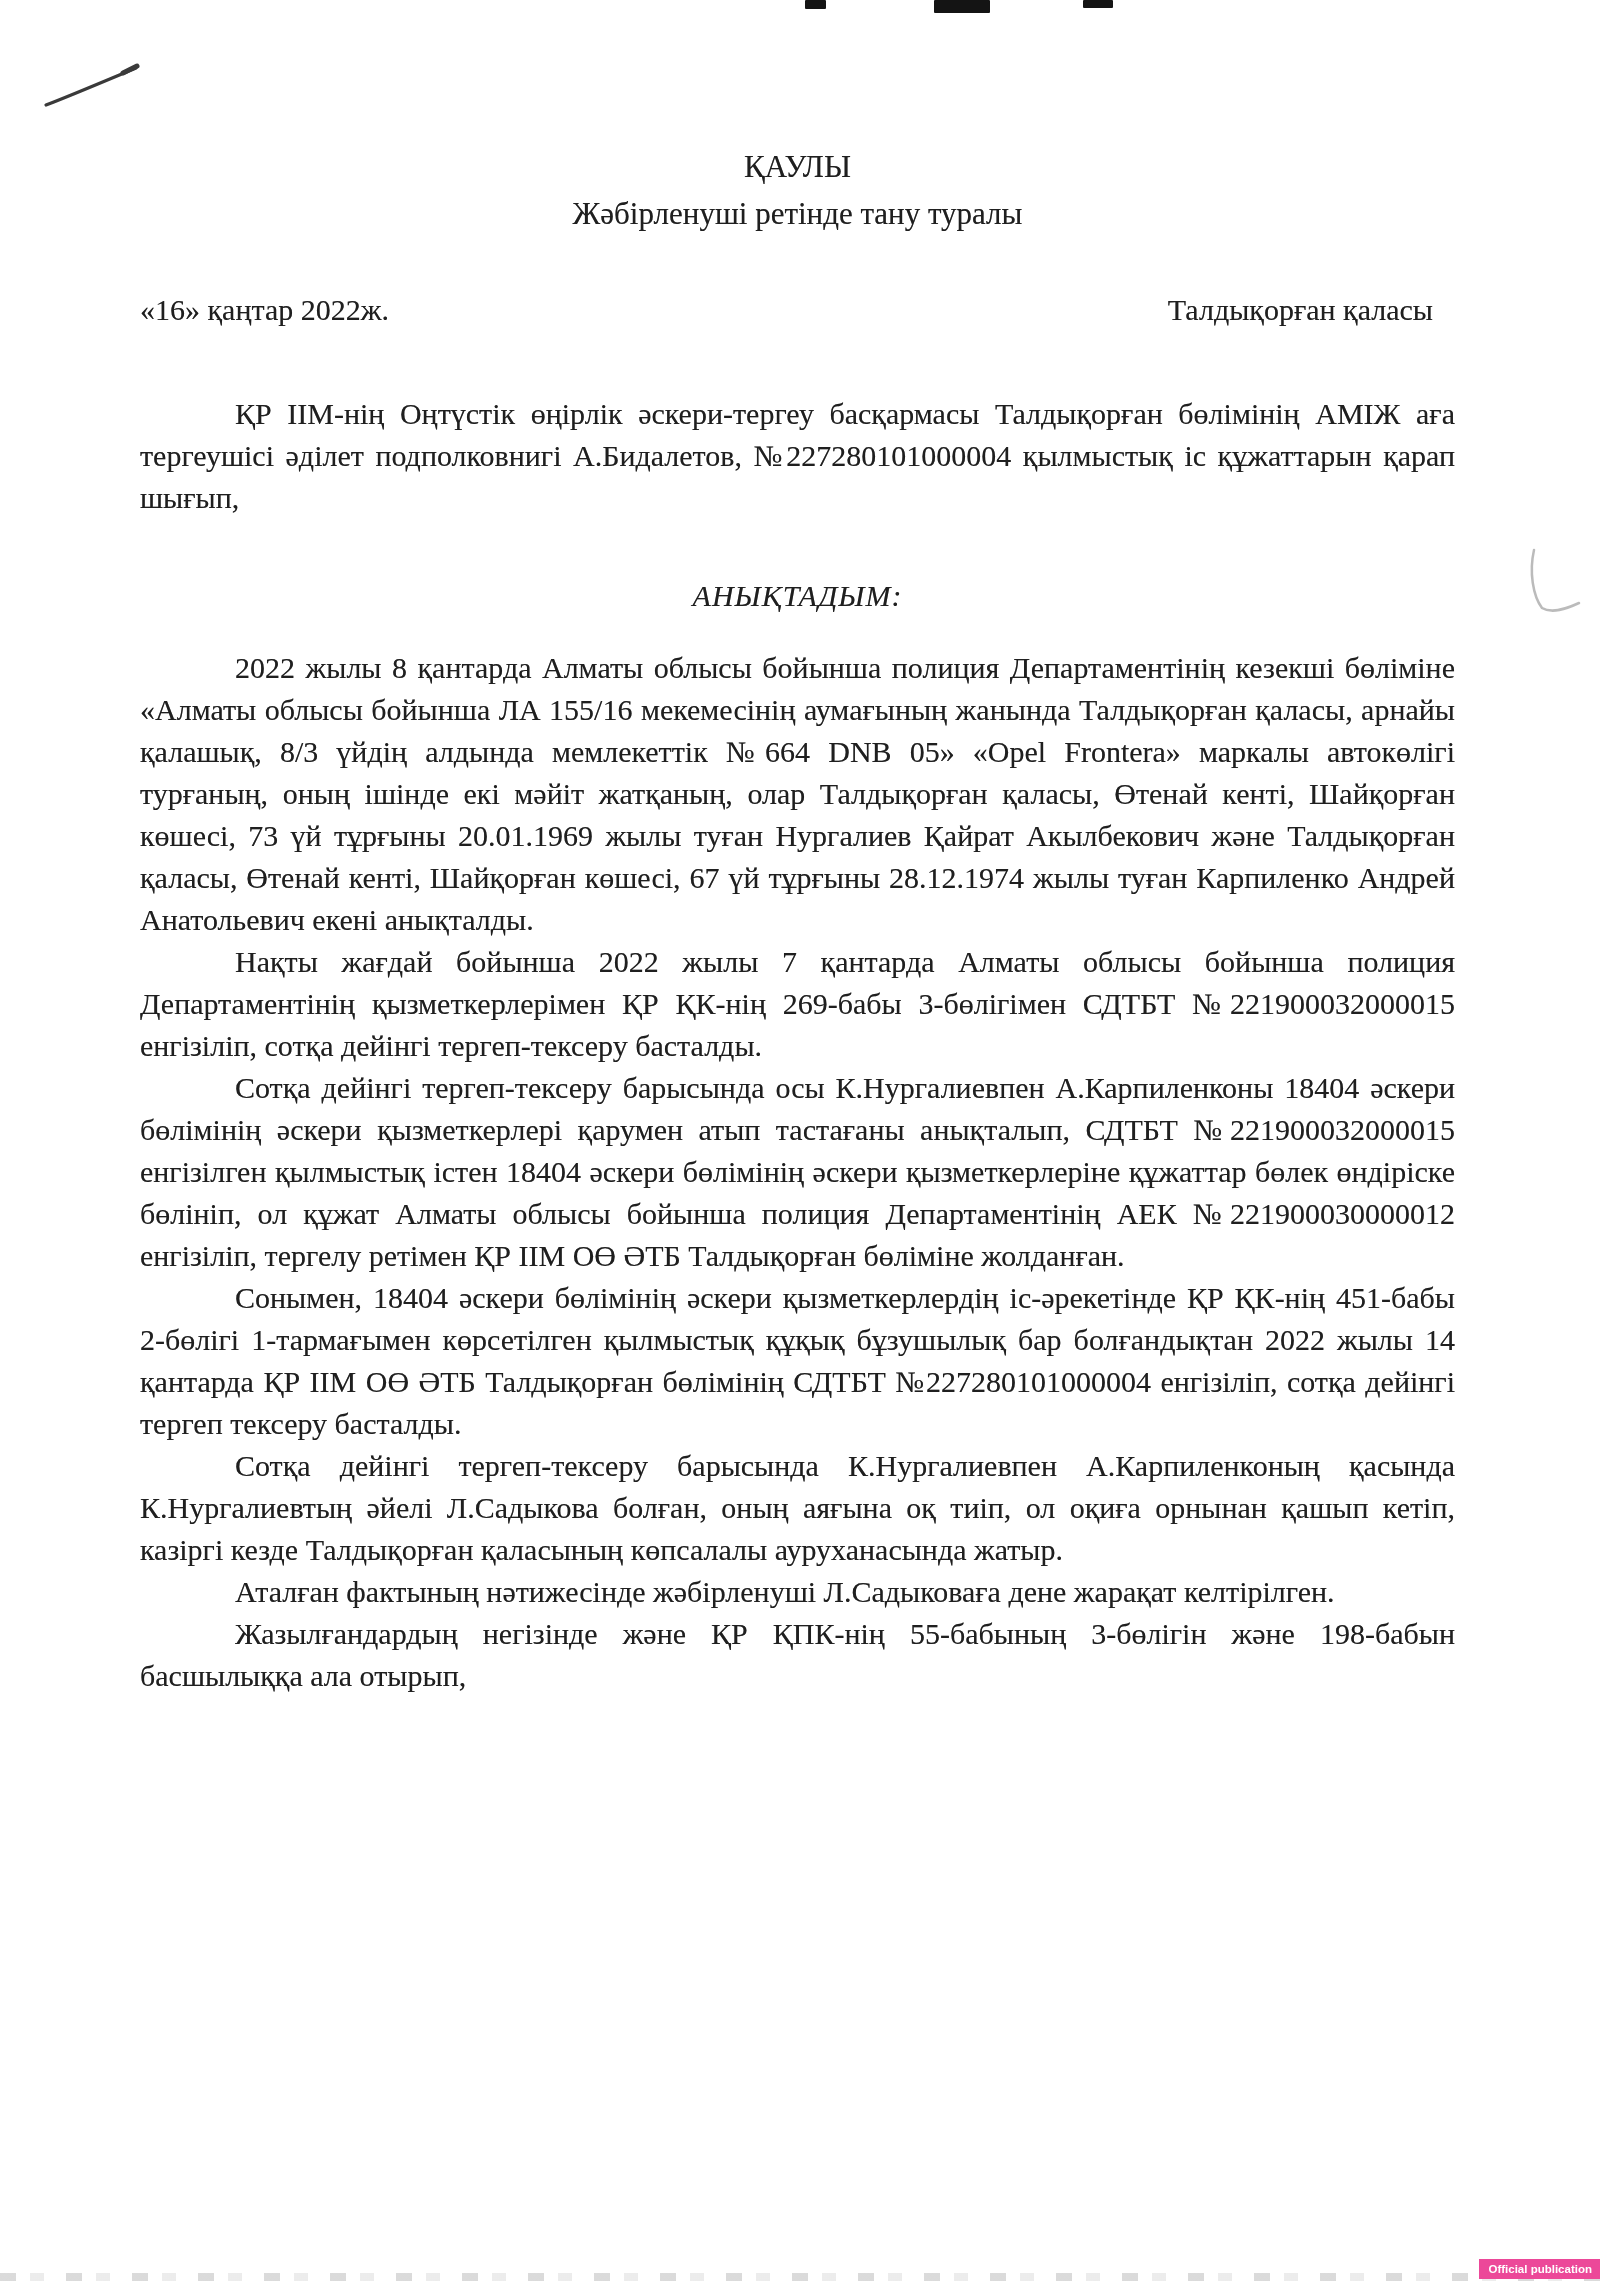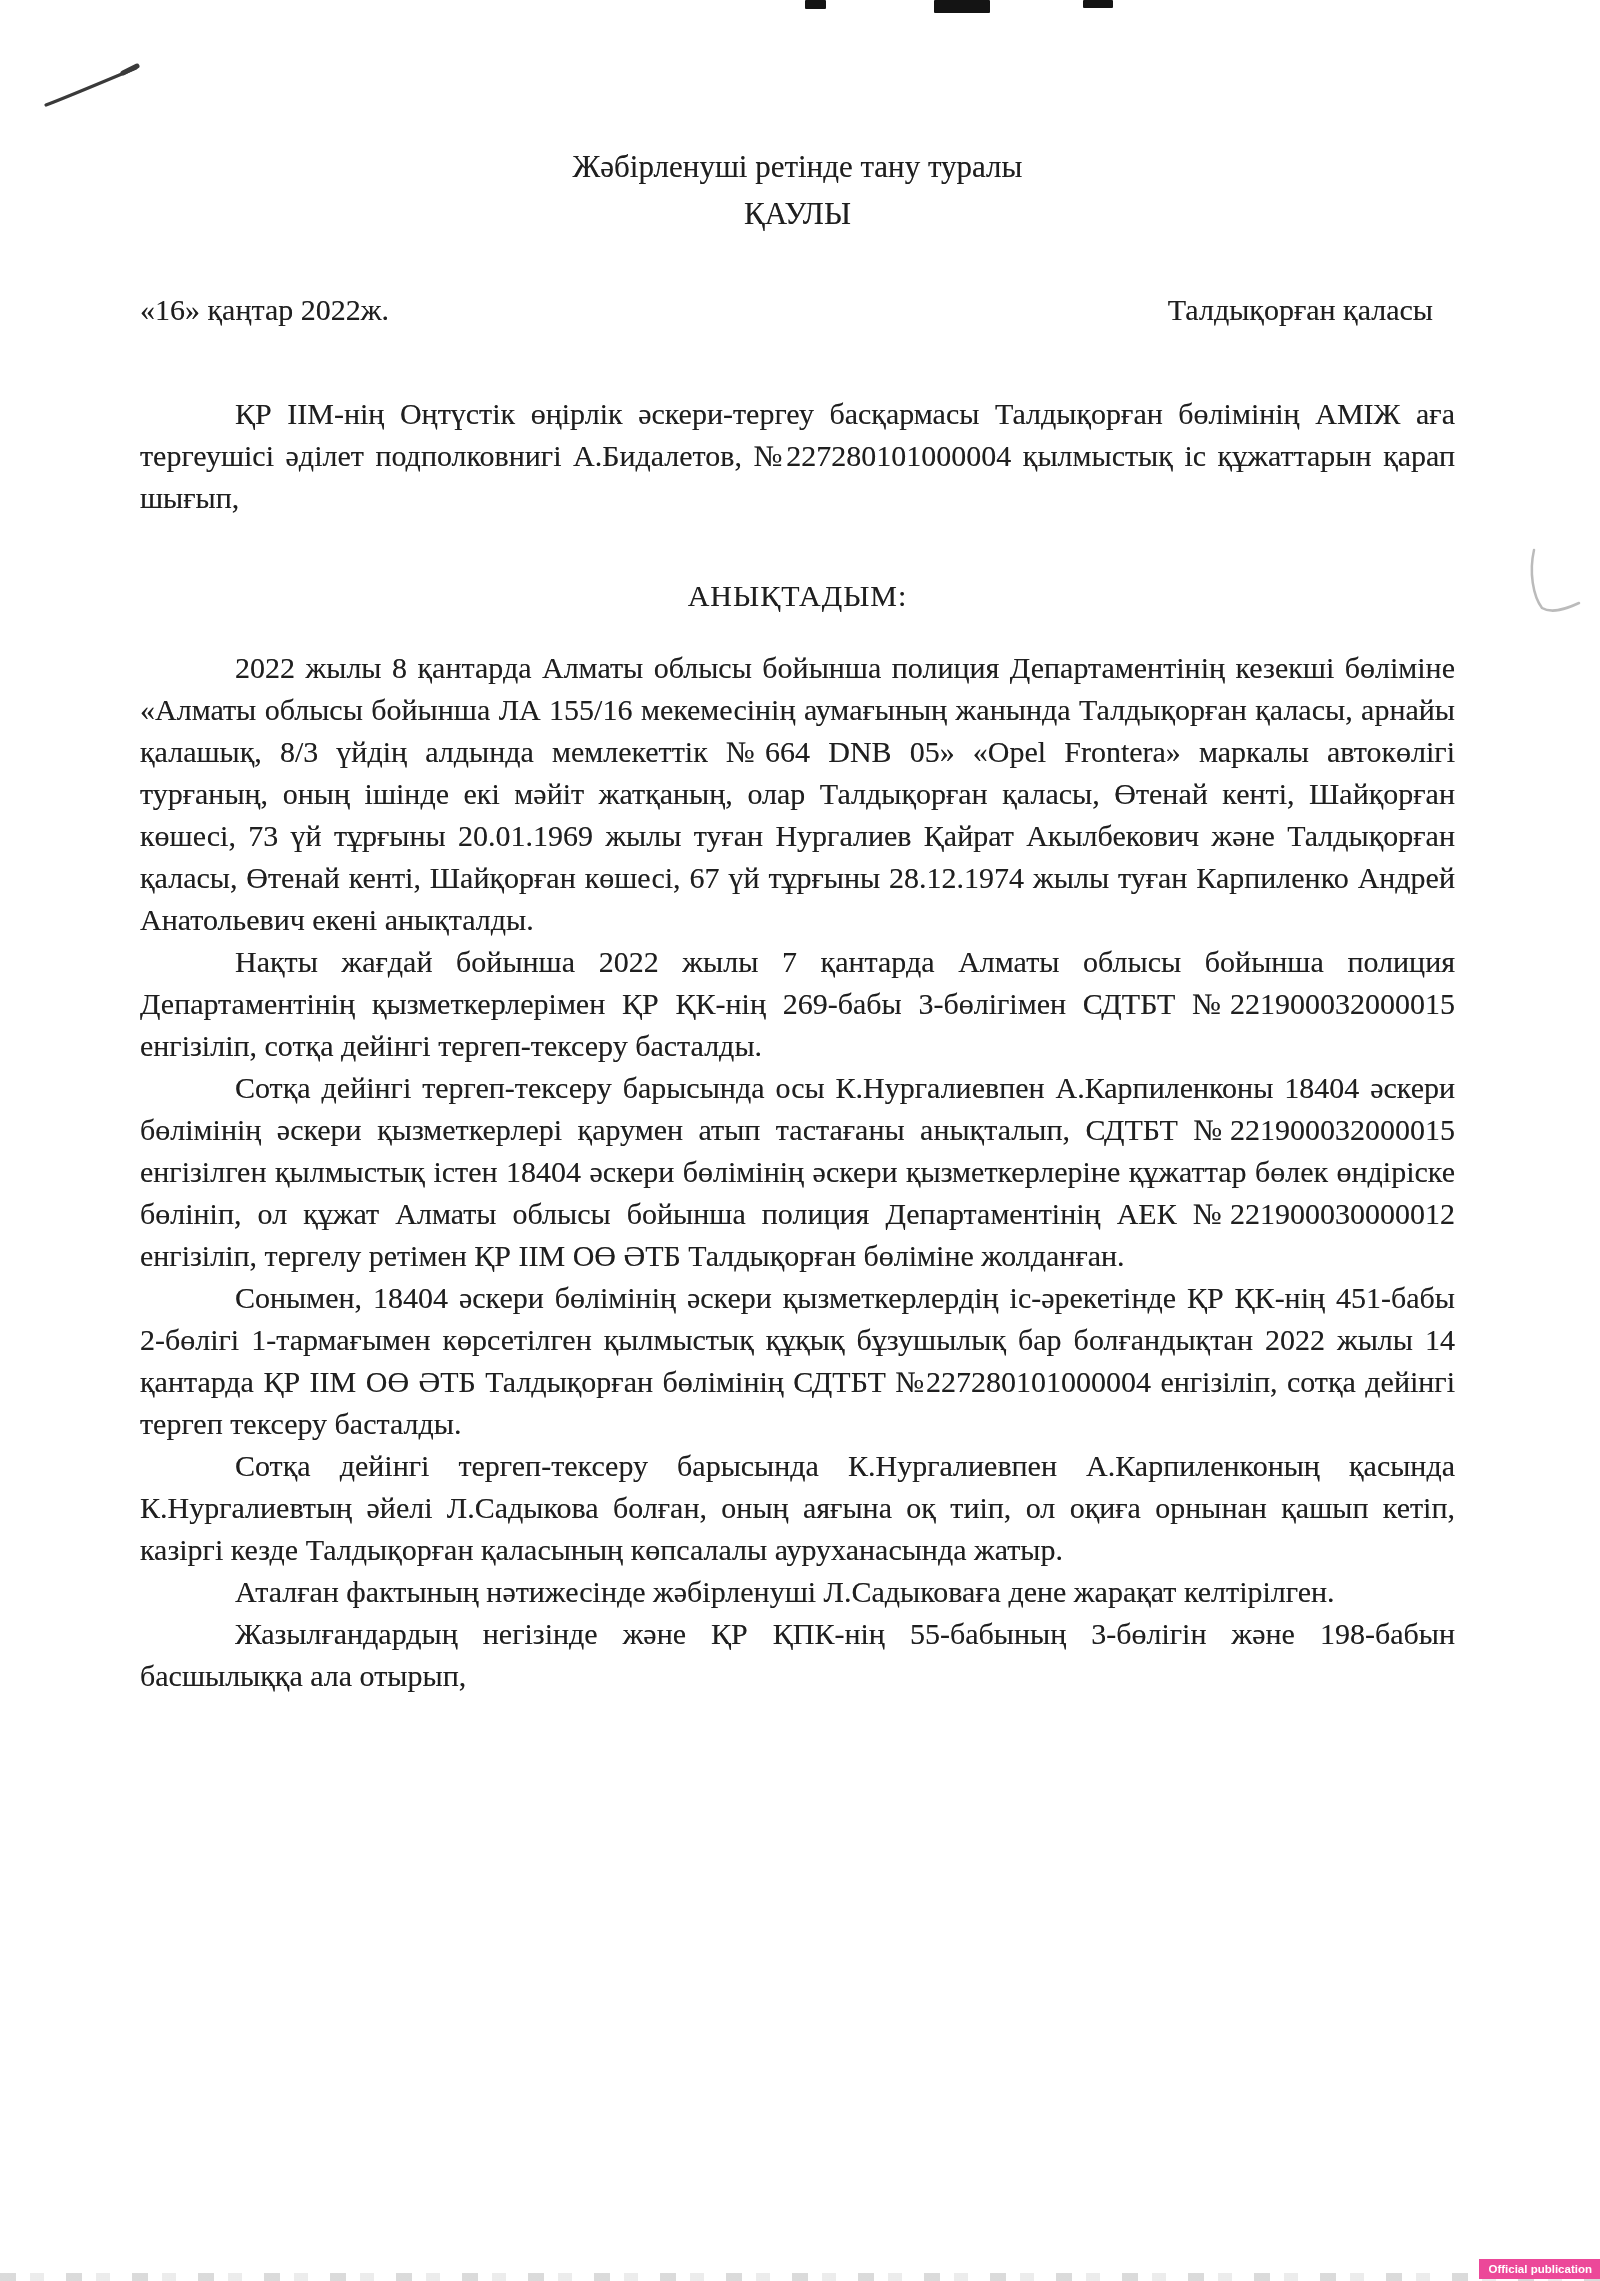--- a/index.html
+++ b/index.html
@@ -29,20 +29,21 @@
   .date-row .place{margin-right:22px;}
   .intro{
     margin:62px 0 0;
     text-align:justify;text-align-last:left;
     text-indent:95px;
   }
   .finding-heading{
     margin-top:56px;
     text-align:center;
     letter-spacing:1px;
+    font-style:italic;
   }
   .body-block{margin-top:30px;}
   .body-block p{
     margin:0;
     text-align:justify;text-align-last:left;
     text-indent:95px;
   }
   .scan-mark{position:absolute;background:#141414;border-radius:1px;filter:blur(0.3px);}
   .mark-1{left:805px;top:0;width:21px;height:9px;}
   .mark-2{left:934px;top:0;width:56px;height:13px;}
@@ -76,22 +77,22 @@
 
   <svg class="overlay-svg" width="1600" height="2281" viewBox="0 0 1600 2281">
     <path d="M46,105 C72,95 112,78 136,68" stroke="#3a3a3a" stroke-width="3.2" fill="none" stroke-linecap="round"></path>
     <path d="M123,73 L137,66" stroke="#3a3a3a" stroke-width="5" fill="none" stroke-linecap="round"></path>
     <path d="M1534,550 C1529,572 1533,596 1542,608 C1552,614 1566,609 1579,603" stroke="rgba(60,60,60,0.35)" stroke-width="2.5" fill="none" stroke-linecap="round"></path>
   </svg>
 
   <div class="content">
 
     <div class="doc-title">
+      <div>ҚАУЛЫ</div>
       <div>Жәбірленуші ретінде тану туралы</div>
-      <div>ҚАУЛЫ</div>
     </div>
 
     <div class="date-row">
       <span class="date">«16» қаңтар 2022ж.</span>
       <span class="place">Талдықорған қаласы</span>
     </div>
 
     <p class="intro">ҚР ІІМ-нің Оңтүстік өңірлік әскери-тергеу басқармасы Талдықорған бөлімінің АМІЖ аға тергеушісі әділет подполковнигі А.Бидалетов, №227280101000004 қылмыстық іс құжаттарын қарап шығып,</p>
 
     <div class="finding-heading">АНЫҚТАДЫМ:</div>

